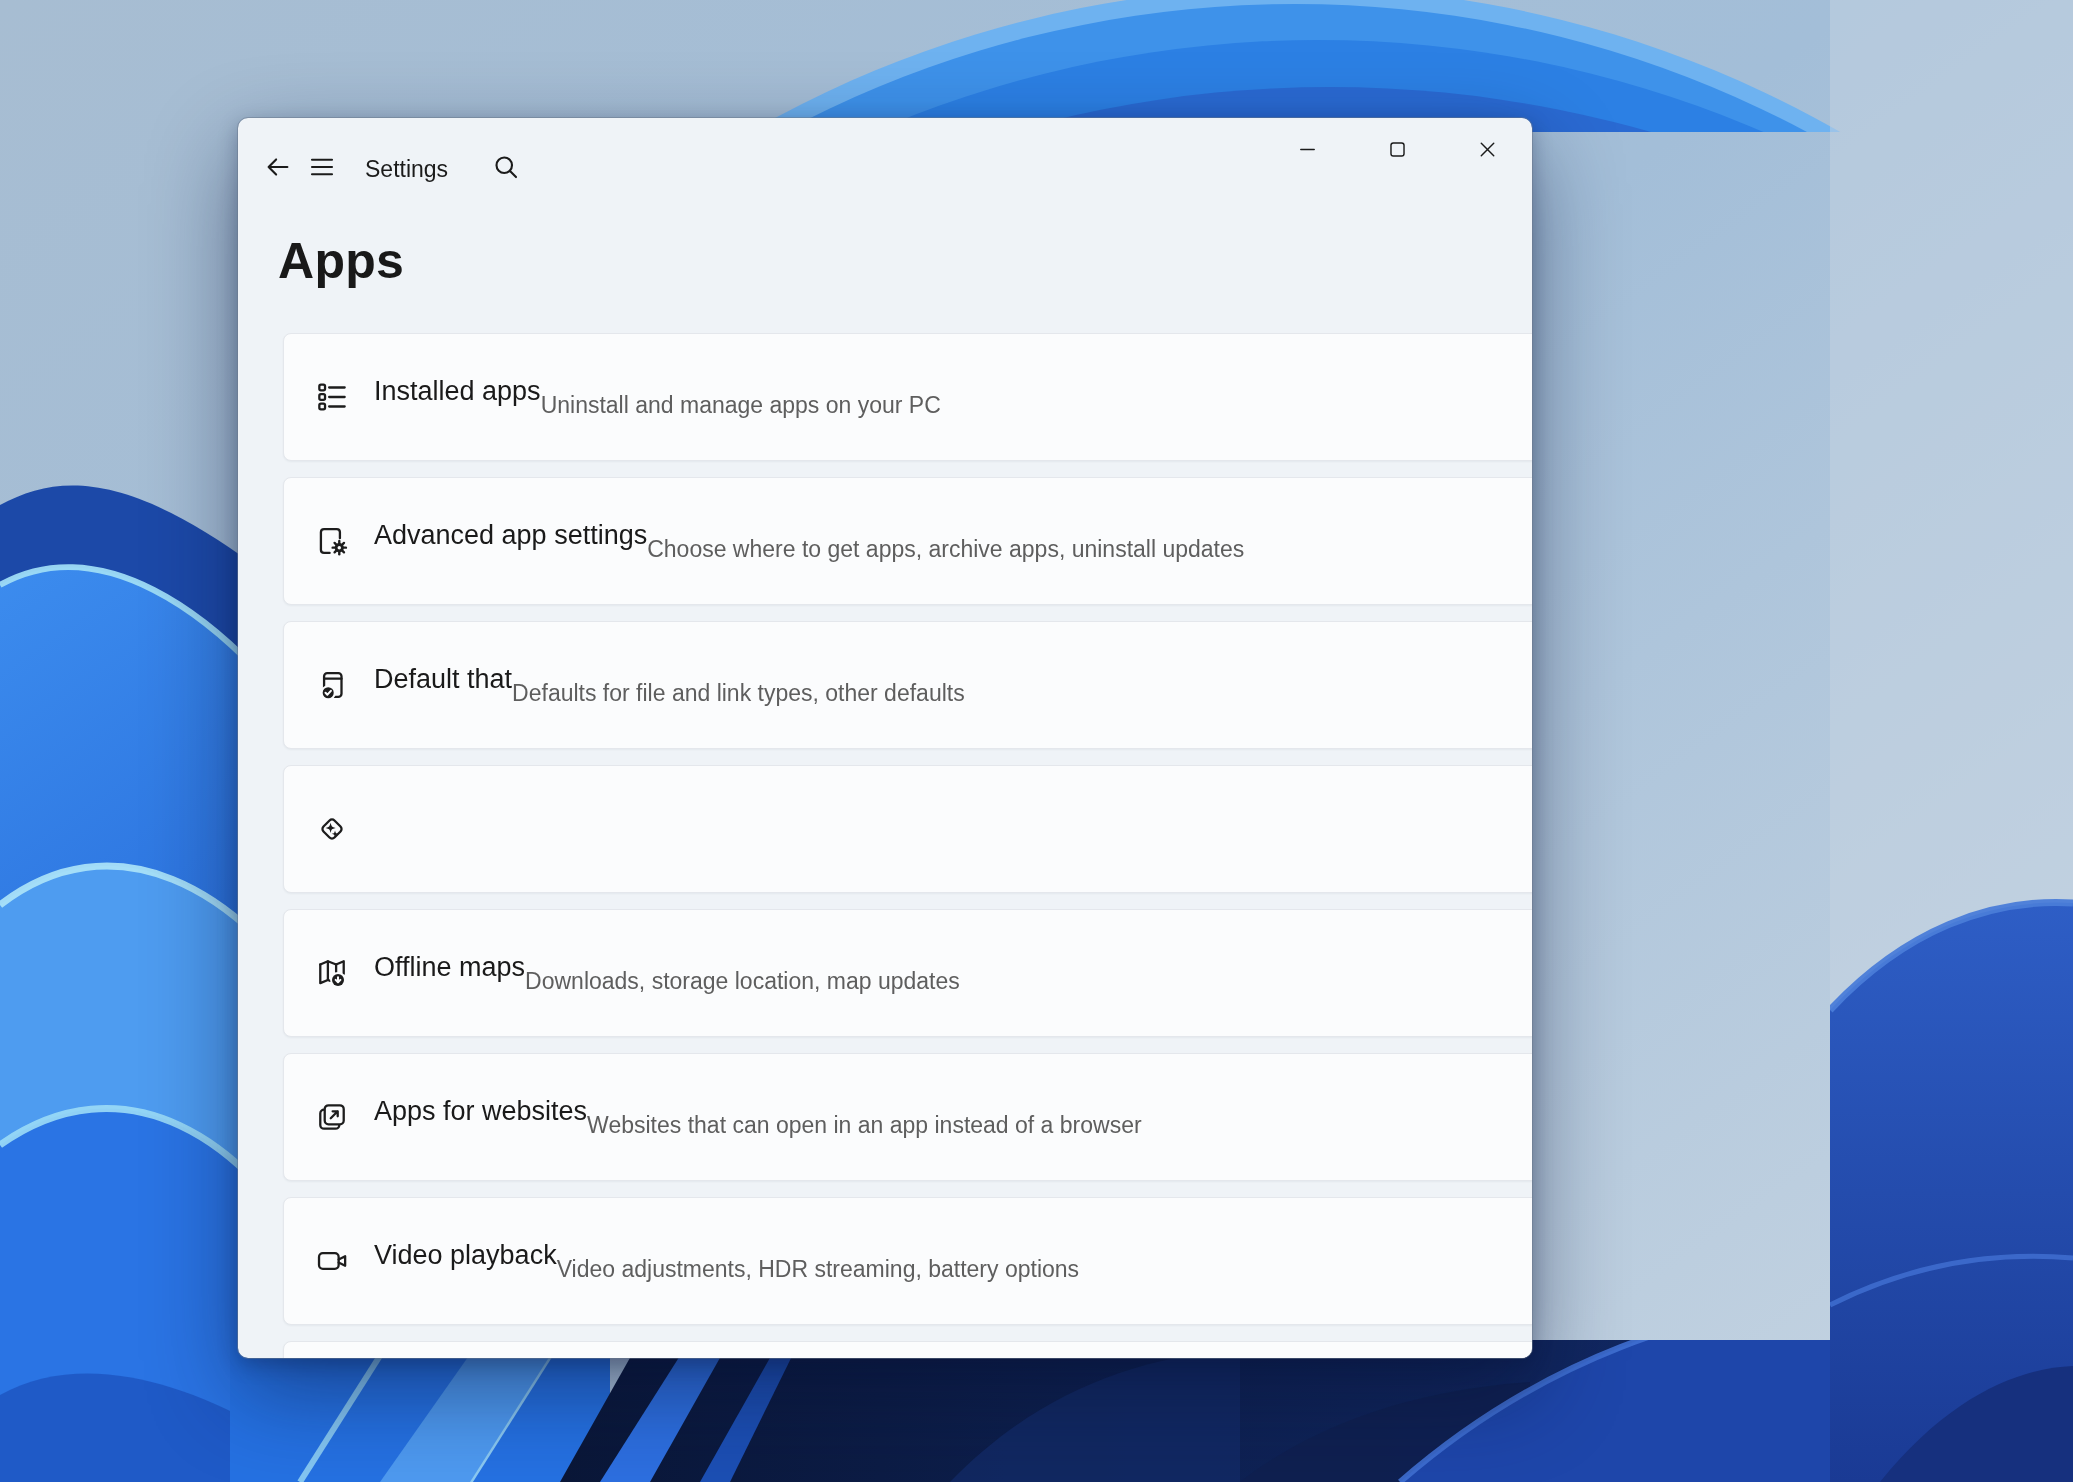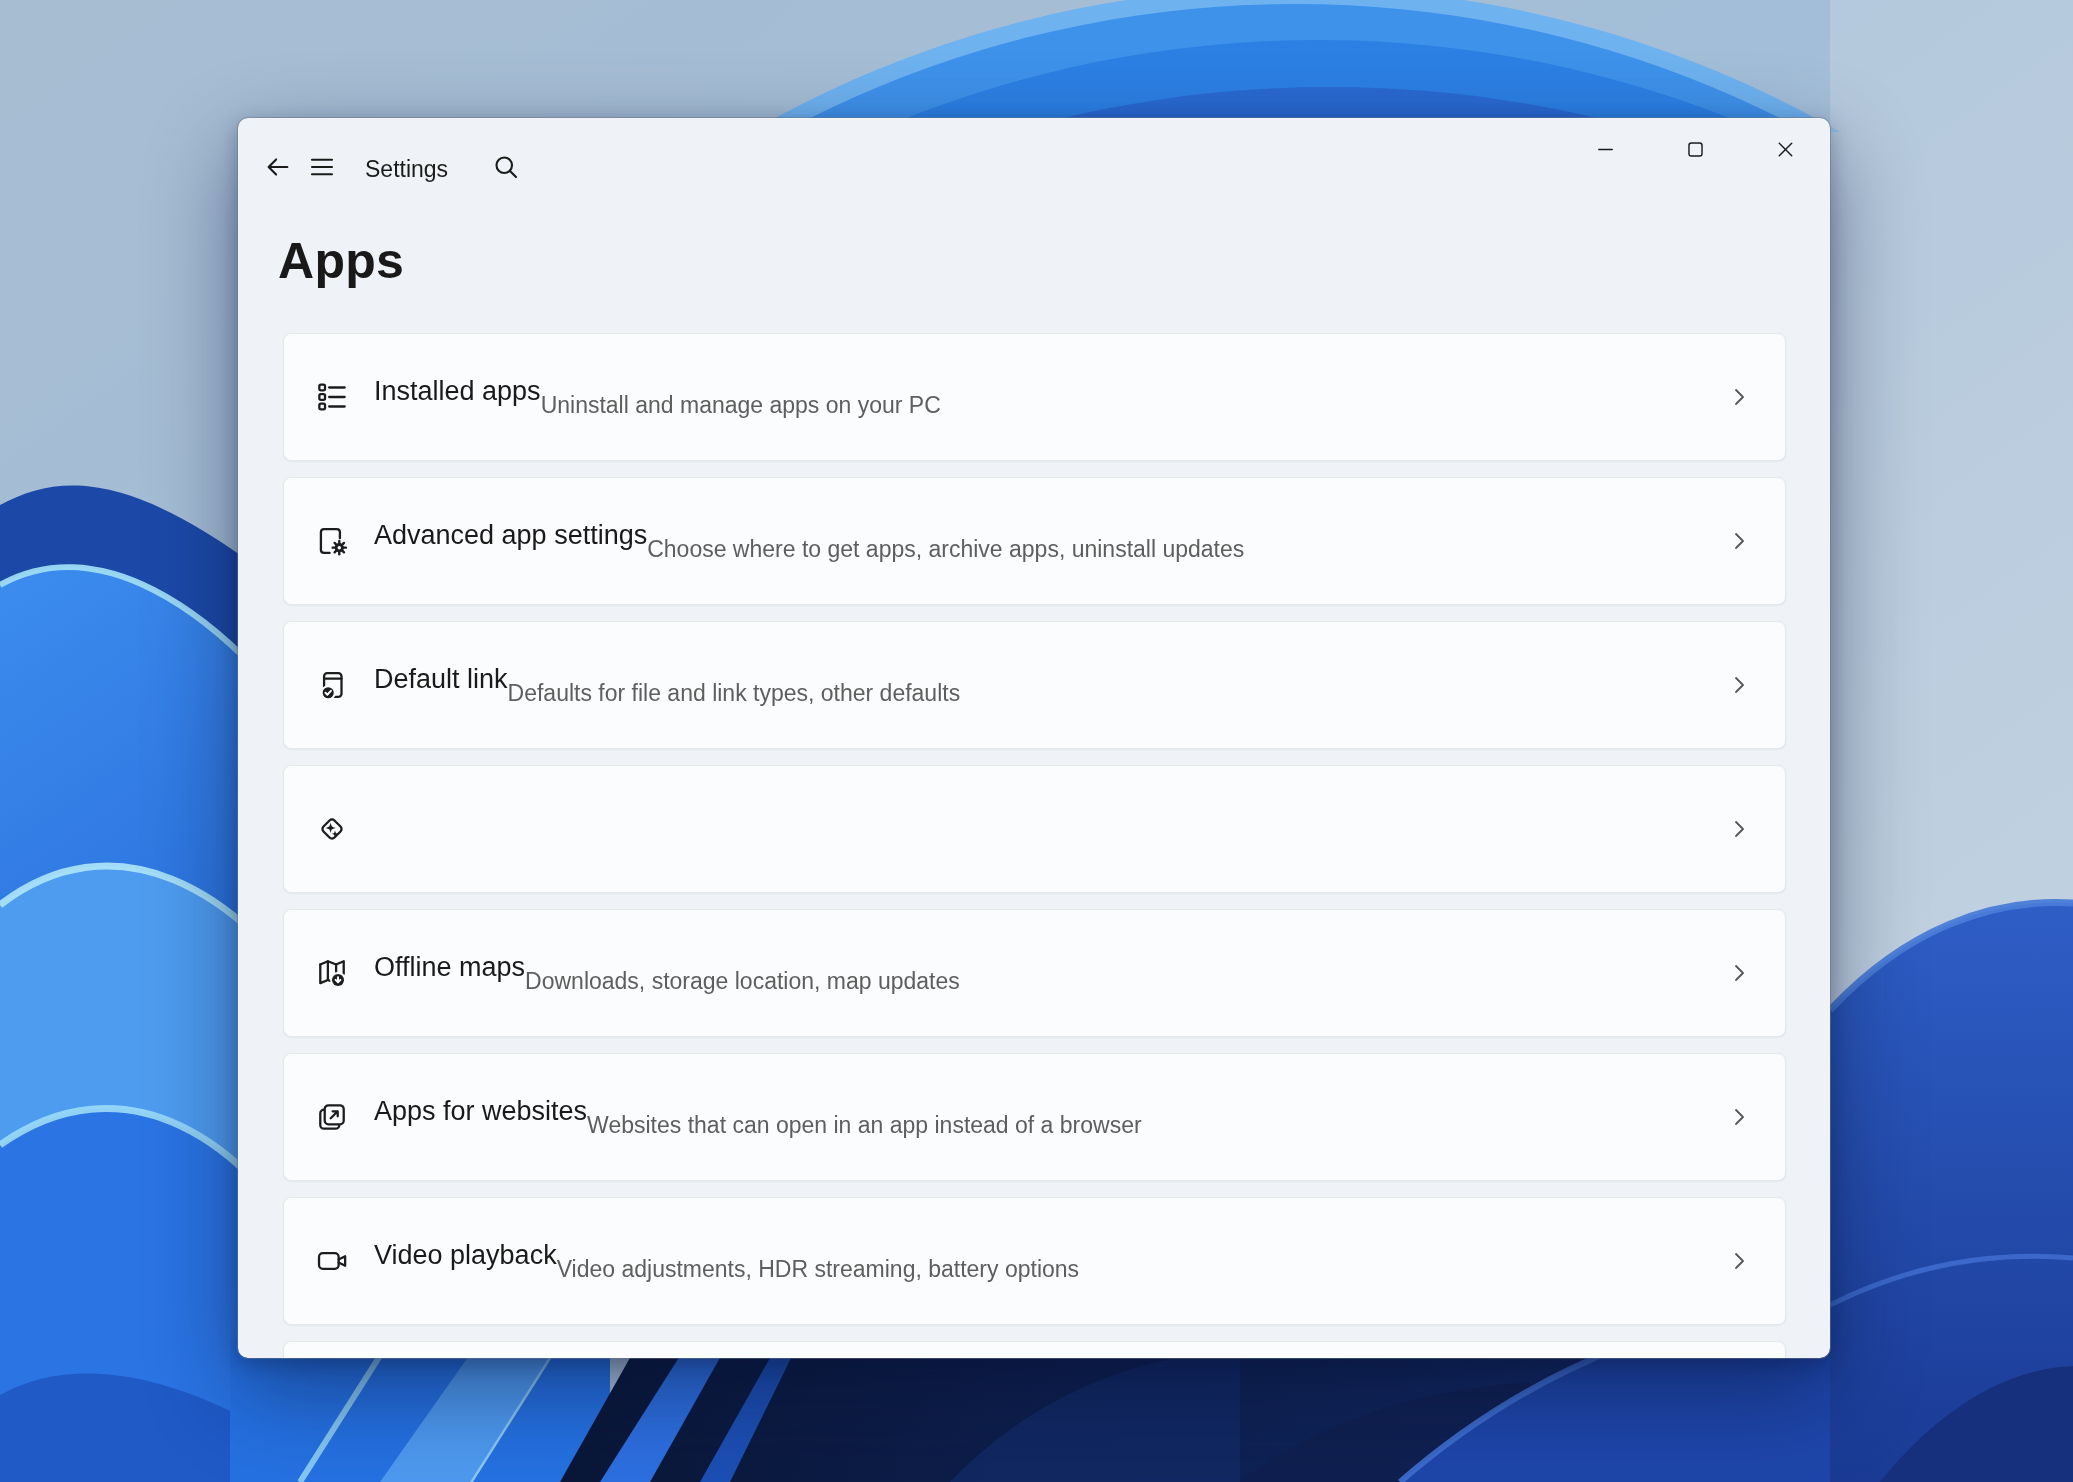--- a/index.html
+++ b/index.html
@@ -1,24 +1,24 @@
 <!DOCTYPE html>
 <html><head>
 <meta charset="utf-8">
 <style>
   html,body{margin:0;padding:0;background:#9db8d2;}
   .stage{position:relative;width:2073px;height:1482px;overflow:hidden;
          font-family:"Liberation Sans",sans-serif;}
   .wallpaper{position:absolute;inset:0;width:100%;height:100%;display:block;}
 
   
-  .window{position:absolute;left:238px;top:118px;width:1564px;height:1240px;
+  .window{position:absolute;left:238px;top:118px;width:1294px;height:1240px;
           background:#eff3f7;border-radius:10px;overflow:hidden;
           outline:1px solid rgba(105,120,140,.5);
-          box-shadow:0 34px 90px rgba(8,18,55,.48),0 6px 20px rgba(8,18,55,.28);padding-left:28px;}
+          box-shadow:0 34px 90px rgba(8,18,55,.48),0 6px 20px rgba(8,18,55,.28);}
 
   
   .titlebar{position:absolute;left:0;top:0;right:0;height:72px;}
   .tb-icon-btn{position:absolute;top:32px;width:34px;height:34px;border:none;background:transparent;
                padding:0;display:flex;align-items:center;justify-content:center;cursor:default;}
   .tb-icon-btn svg{width:30px;height:30px;stroke:#1b1b1b;stroke-width:1.7;fill:none;
                    stroke-linecap:round;stroke-linejoin:round;}
   .tb-back{left:23px;}
   .tb-nav{left:67px;}
   .tb-search{left:251px;}
@@ -221,21 +221,21 @@
   </div>
         <div class="card">
     <span class="icon"><svg viewBox="0 0 24 24">
               <rect x="7" y="4.5" width="11" height="15" rx="2"></rect>
               <line x1="7" y1="8" x2="18" y2="8"></line>
               <circle cx="9.6" cy="16.9" r="4.8" fill="#fbfcfd" stroke="none"></circle>
               <circle cx="9.6" cy="16.9" r="3.5" fill="#1d1d1d" stroke="none"></circle>
               <path d="M7.9 16.9 L9.1 18.1 L11.3 15.7" stroke="#fbfcfd" stroke-width="1.3"></path>
             </svg></span>
     <span class="texts">
-      <span class="t">Default link</span>
+      <span class="t">Default that</span>
       <span class="s">Defaults for file and link types, other defaults</span>
     </span>
     <span class="chev">
       <svg viewBox="0 0 24 24">
               <path d="M9 5 L16 12 L9 19"></path>
             </svg>
     </span>
   </div>
         <div class="card">
     <span class="icon"><svg viewBox="0 0 24 24">

